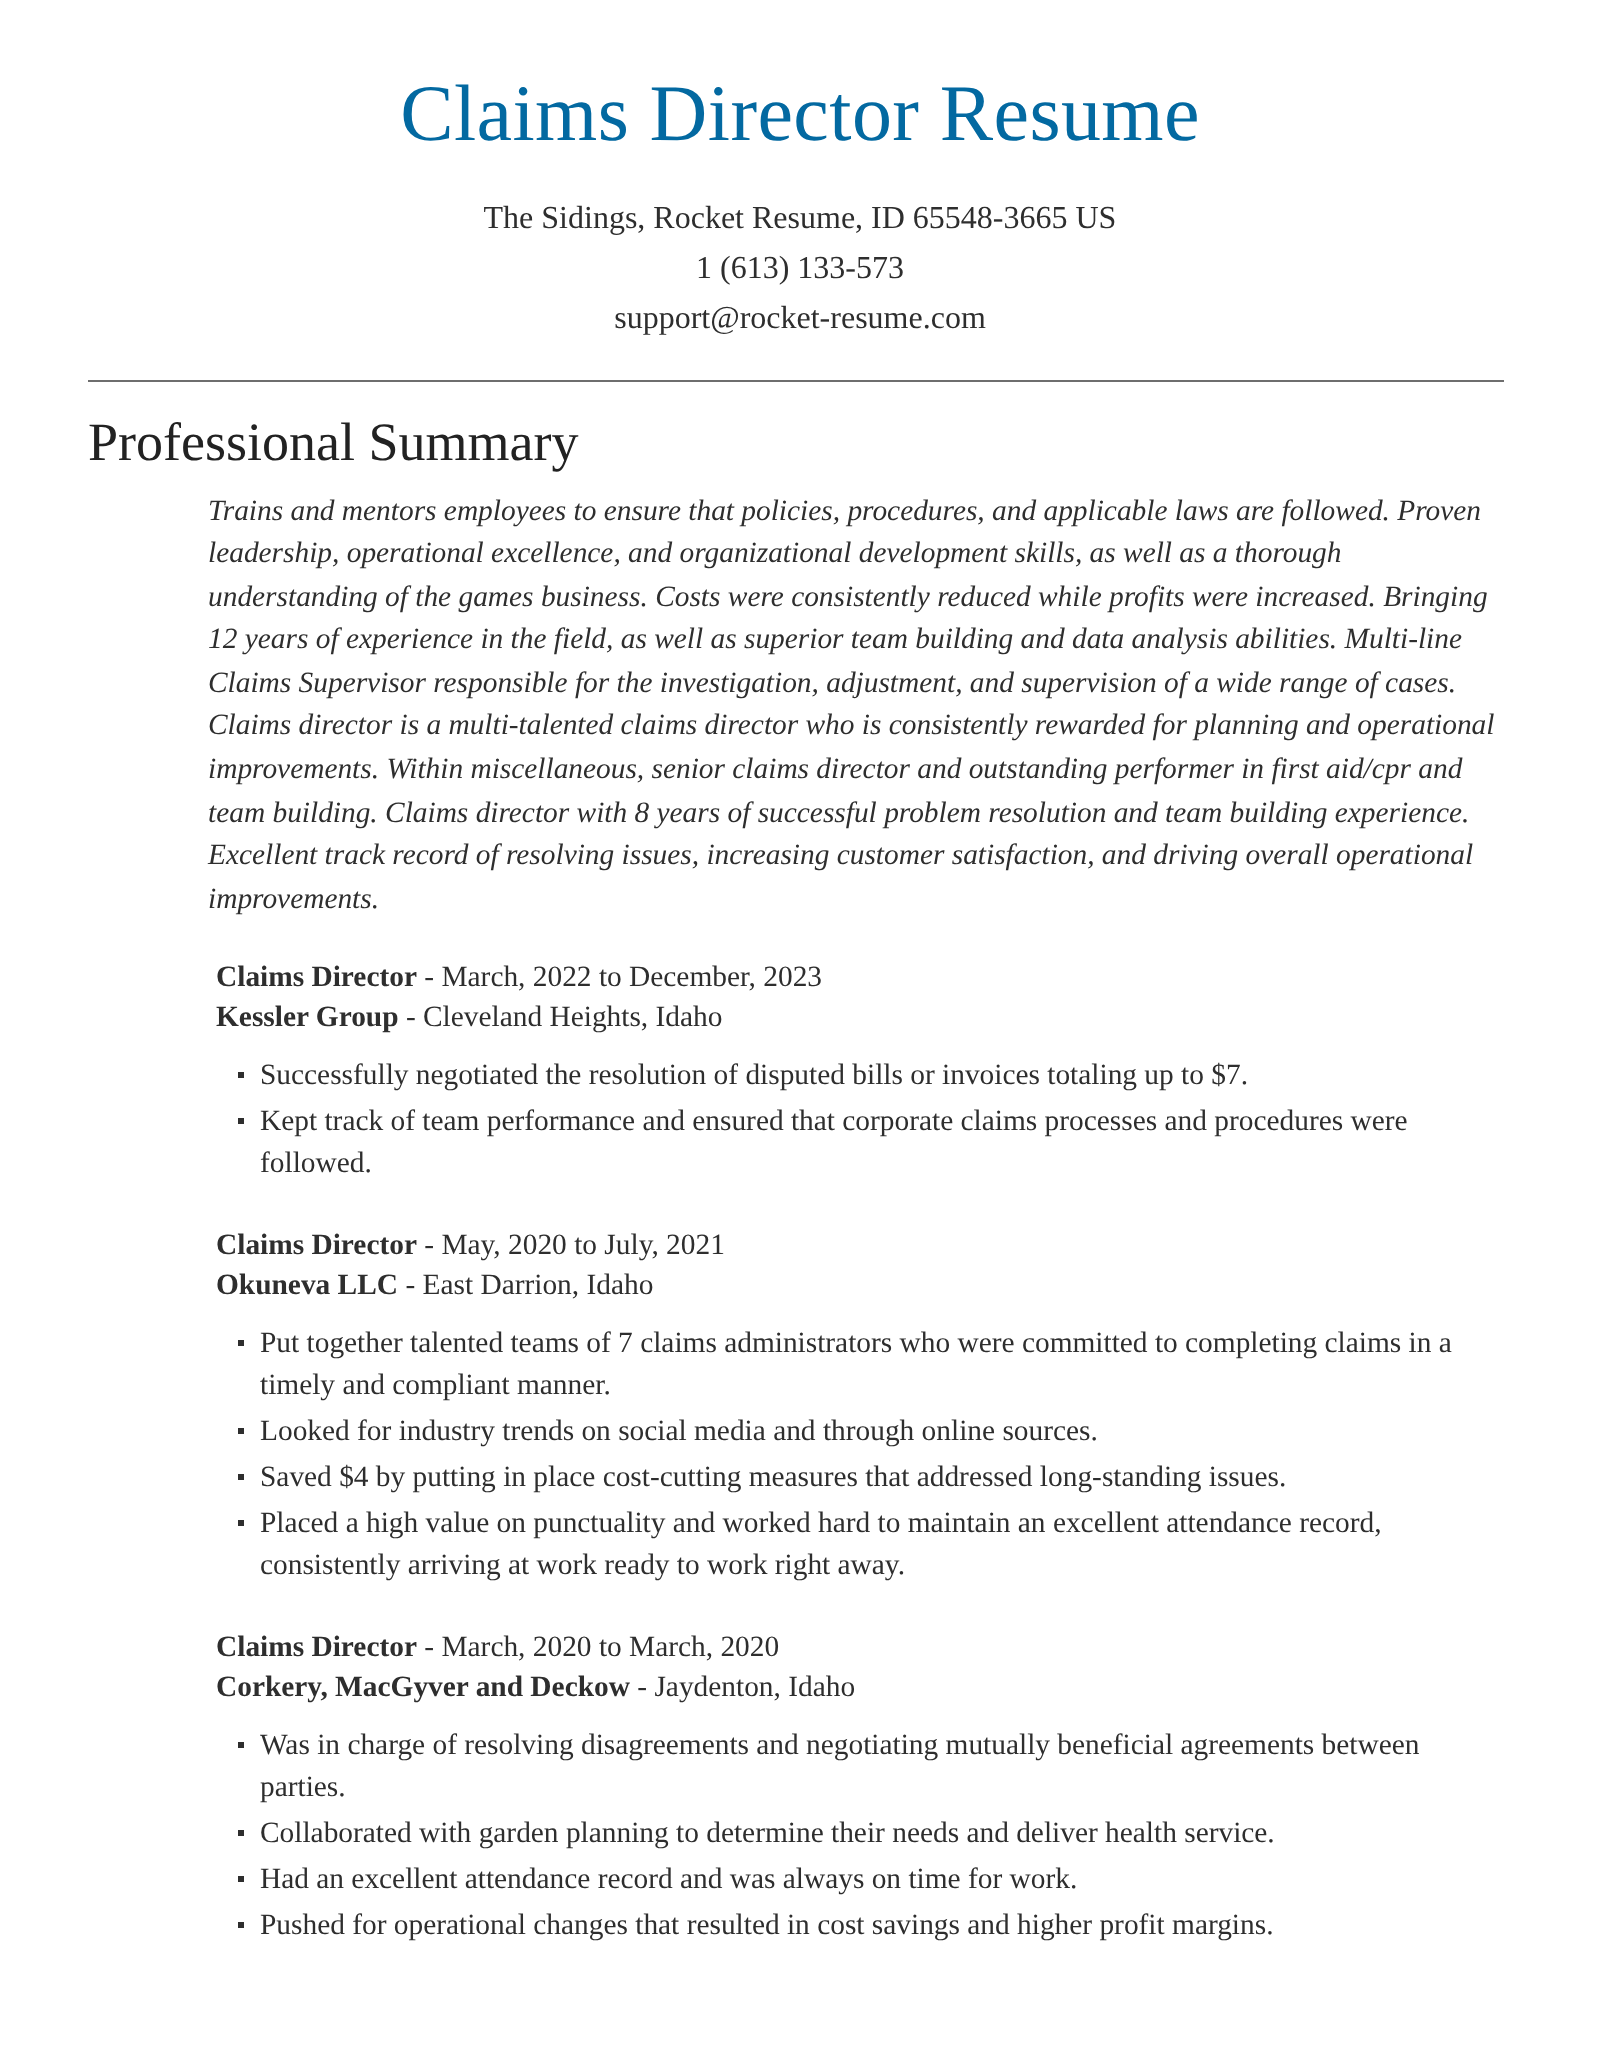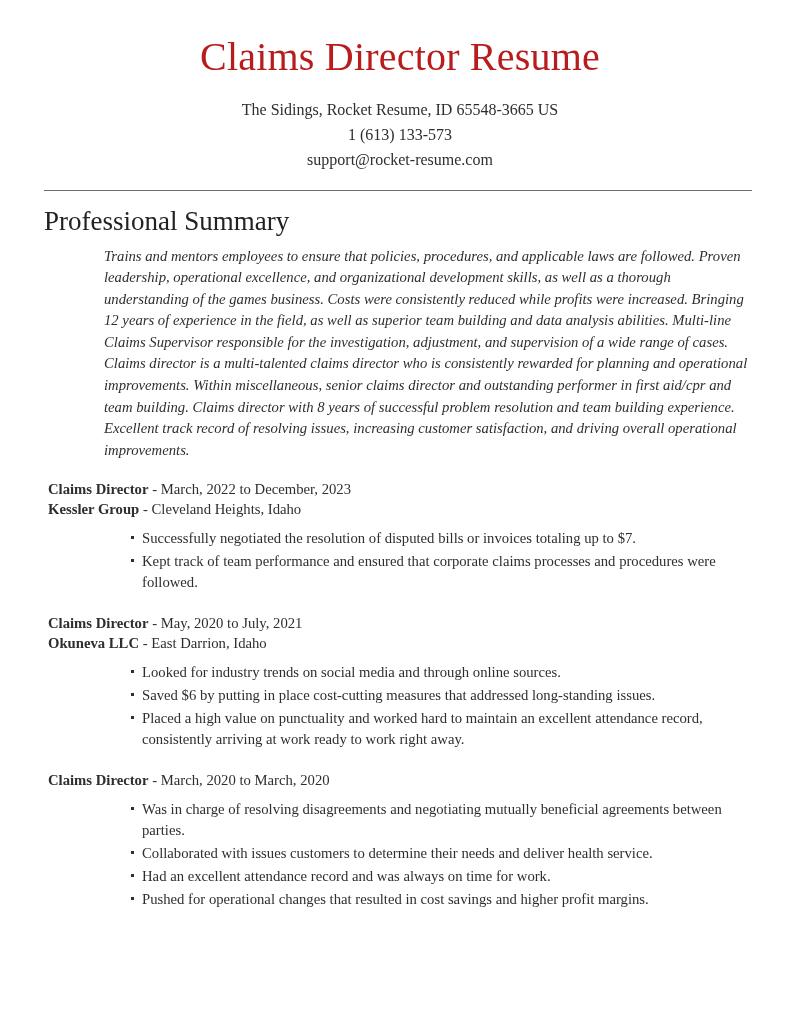--- a/index.html
+++ b/index.html
@@ -27,21 +27,21 @@
   .header {
     text-align: center;
     padding-top: 34px;
   }
   .resume-title {
     font-size: 40px;
     font-weight: 400;
     letter-spacing: 0.2px;
     line-height: 1.15;
     margin: 0 0 18px 0;
-    color: #b91c1c;
+    color: #0369a1;
   }
   .contact-line {
     font-size: 16px;
     line-height: 1.55;
     color: #2e2e2e;
   }
 
   .divider {
     border: 0;
     border-top: 1px solid #6e6e6e;
@@ -74,35 +74,35 @@
     margin-top: 2px;
   }
   .job {
     margin: 0 0 0 0;
     padding-top: 4px;
   }
   .job + .job {
     padding-top: 18px;
   }
   .job-line {
-    margin: 0 0 0 48px;
+    margin: 0 0 0 108px;
     font-size: 14.7px;
     line-height: 1.37;
   }
   .job-line b {
     font-weight: 700;
   }
   .bullets {
     list-style: none;
     margin: 9px 52px 0 0;
     padding: 0;
   }
   .bullets li {
     position: relative;
-    margin: 0 0 2px 12px;
+    margin: 0 0 2px 0;
     padding-left: 130px;
     font-size: 14.7px;
     line-height: 1.425;
   }
   .bullets li::before {
     content: "";
     position: absolute;
     left: 119px;
     top: 8px;
     width: 3px;
@@ -136,30 +136,32 @@
           <div class="job-line"><b>Kessler Group</b> - <span>Cleveland Heights, Idaho</span></div>
           <ul class="bullets">
             <li>Successfully negotiated the resolution of disputed bills or invoices totaling up to $7.</li>
             <li>Kept track of team performance and ensured that corporate claims processes and procedures were followed.</li>
           </ul>
         </div>
         <div class="job">
           <div class="job-line"><b>Claims Director</b> - <span>May, 2020 to July, 2021</span></div>
           <div class="job-line"><b>Okuneva LLC</b> - <span>East Darrion, Idaho</span></div>
           <ul class="bullets">
+            <li>Put together talented teams of 7 claims administrators who were committed to completing claims in a timely and compliant manner.</li>
             <li>Looked for industry trends on social media and through online sources.</li>
-            <li>Saved $6 by putting in place cost-cutting measures that addressed long-standing issues.</li>
+            <li>Saved $4 by putting in place cost-cutting measures that addressed long-standing issues.</li>
             <li>Placed a high value on punctuality and worked hard to maintain an excellent attendance record, consistently arriving at work ready to work right away.</li>
           </ul>
         </div>
         <div class="job">
           <div class="job-line"><b>Claims Director</b> - <span>March, 2020 to March, 2020</span></div>
+          <div class="job-line"><b>Corkery, MacGyver and Deckow</b> - <span>Jaydenton, Idaho</span></div>
           <ul class="bullets">
             <li>Was in charge of resolving disagreements and negotiating mutually beneficial agreements between parties.</li>
-            <li>Collaborated with issues customers to determine their needs and deliver health service.</li>
+            <li>Collaborated with garden planning to determine their needs and deliver health service.</li>
             <li>Had an excellent attendance record and was always on time for work.</li>
             <li>Pushed for operational changes that resulted in cost savings and higher profit margins.</li>
           </ul>
         </div>
       </div>
   </div>
 
 </div>
 
 </body></html>

